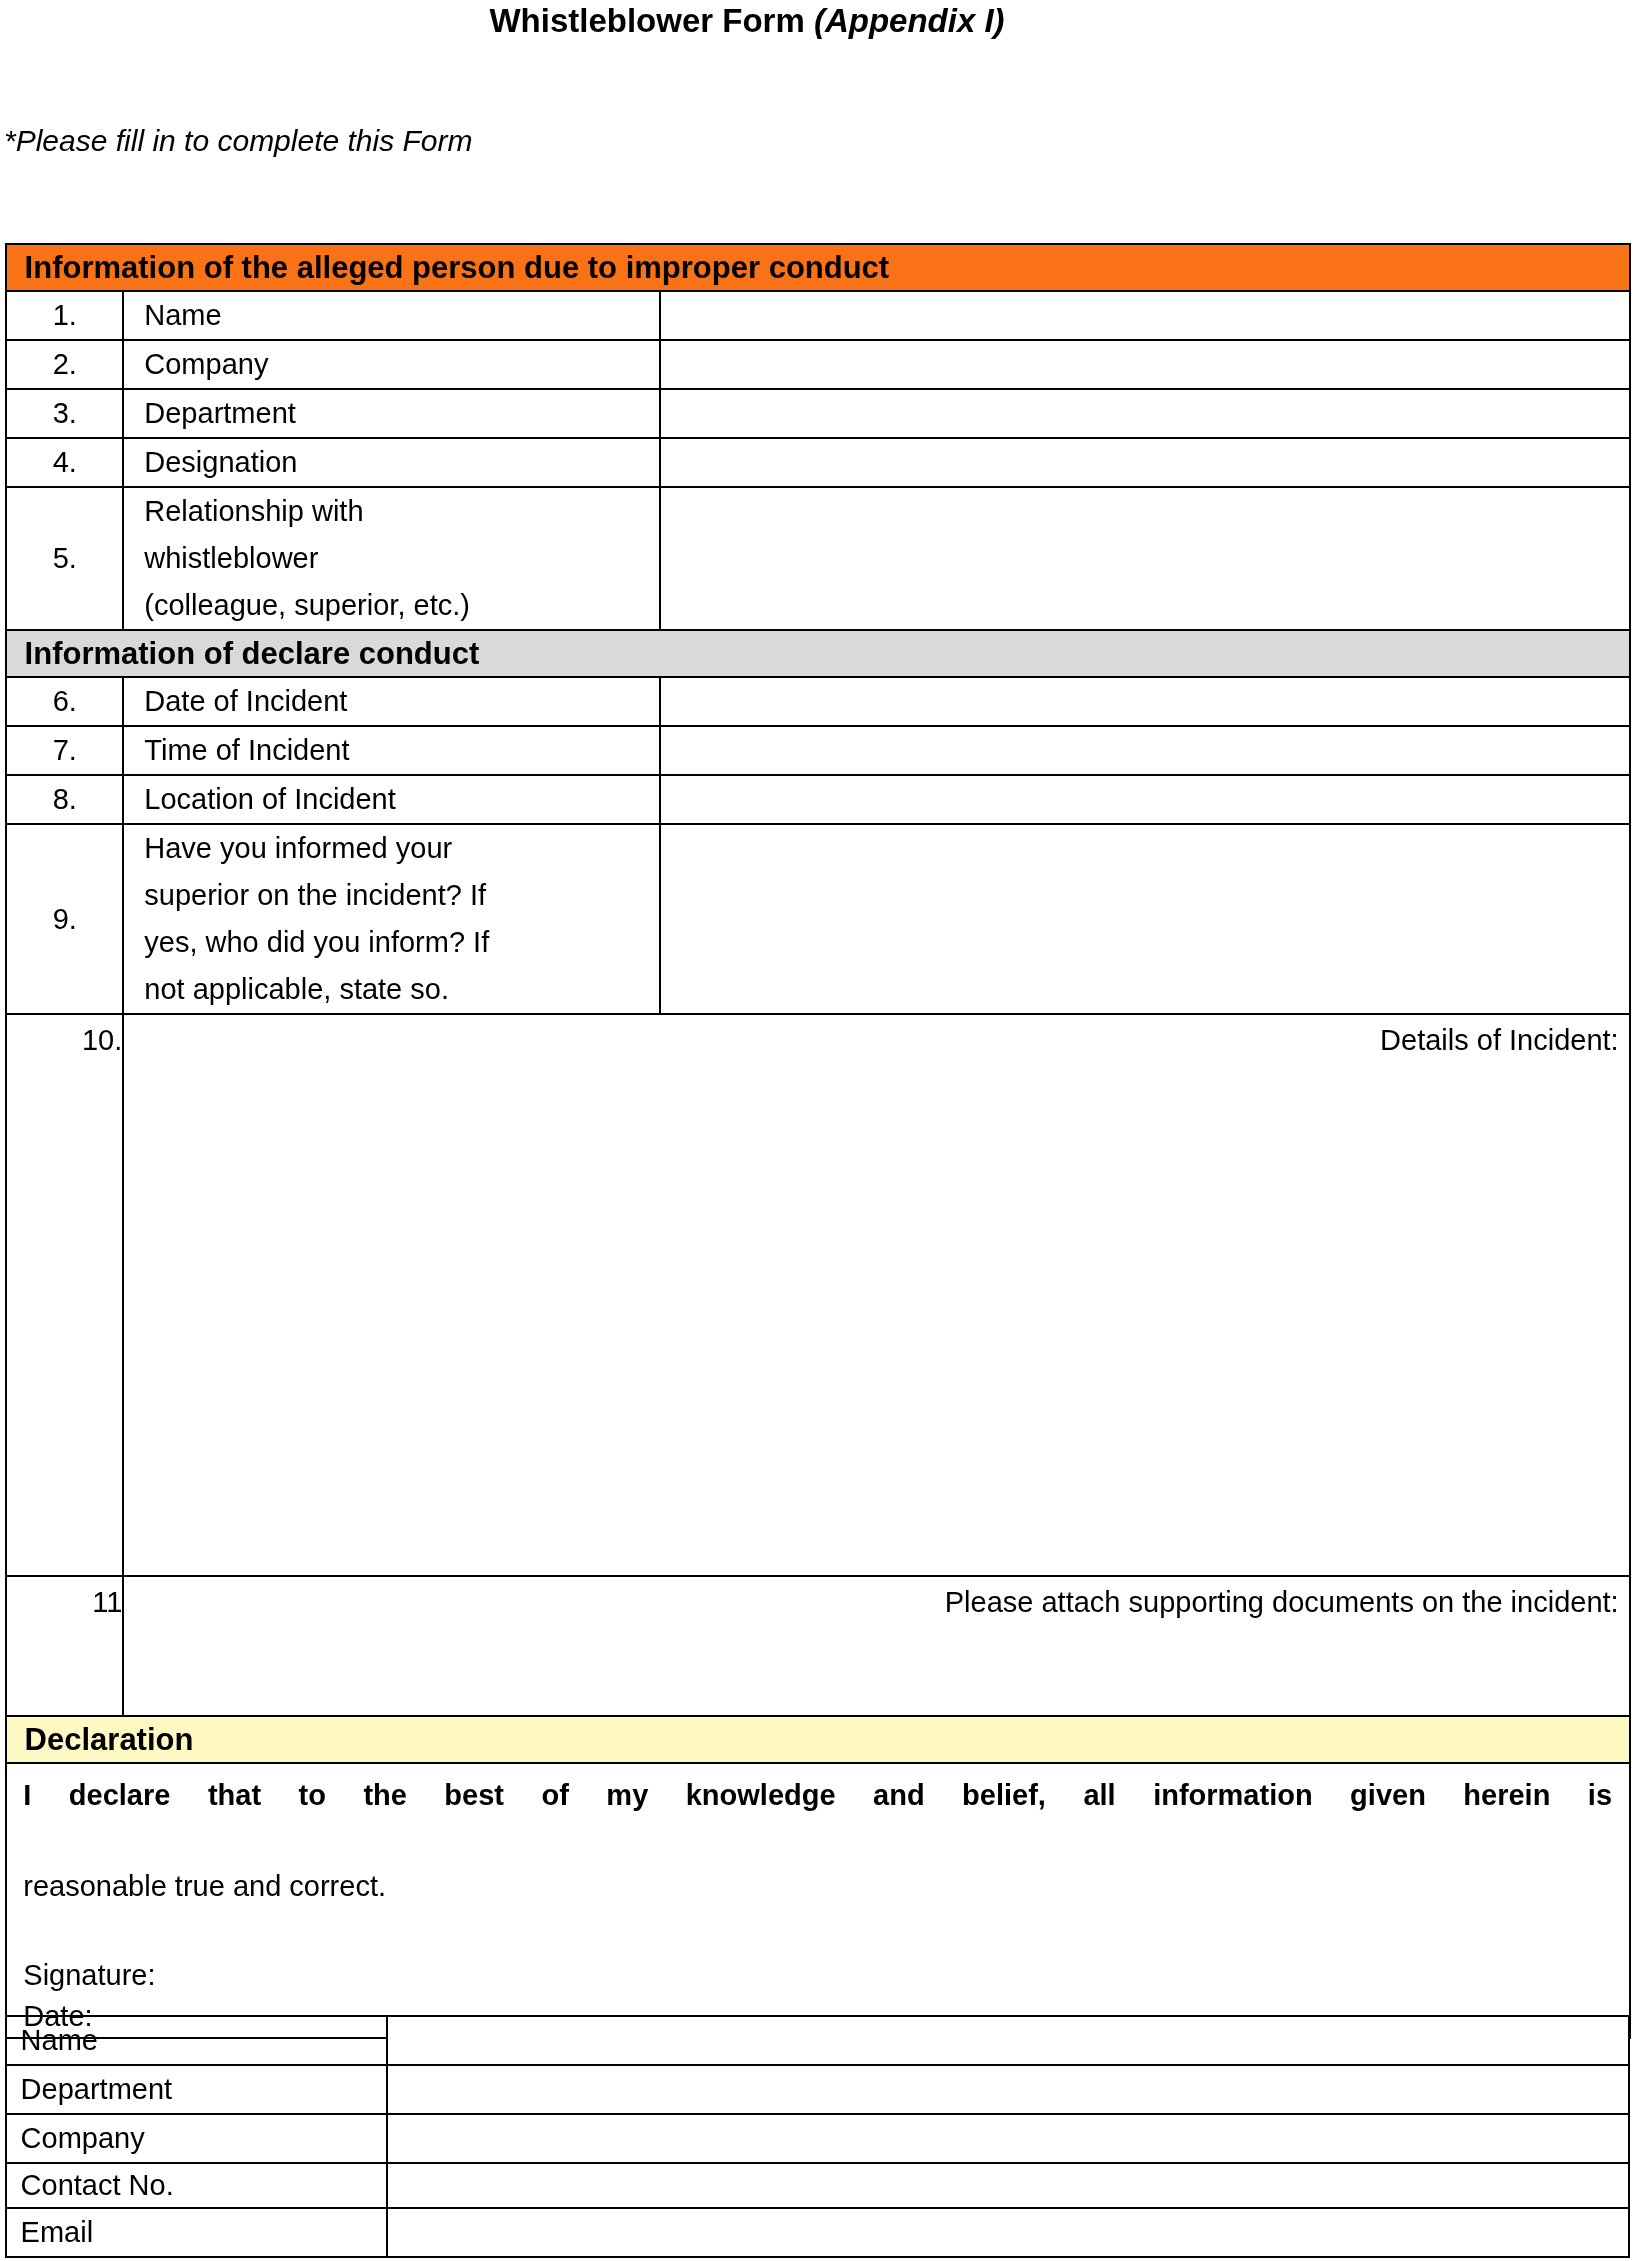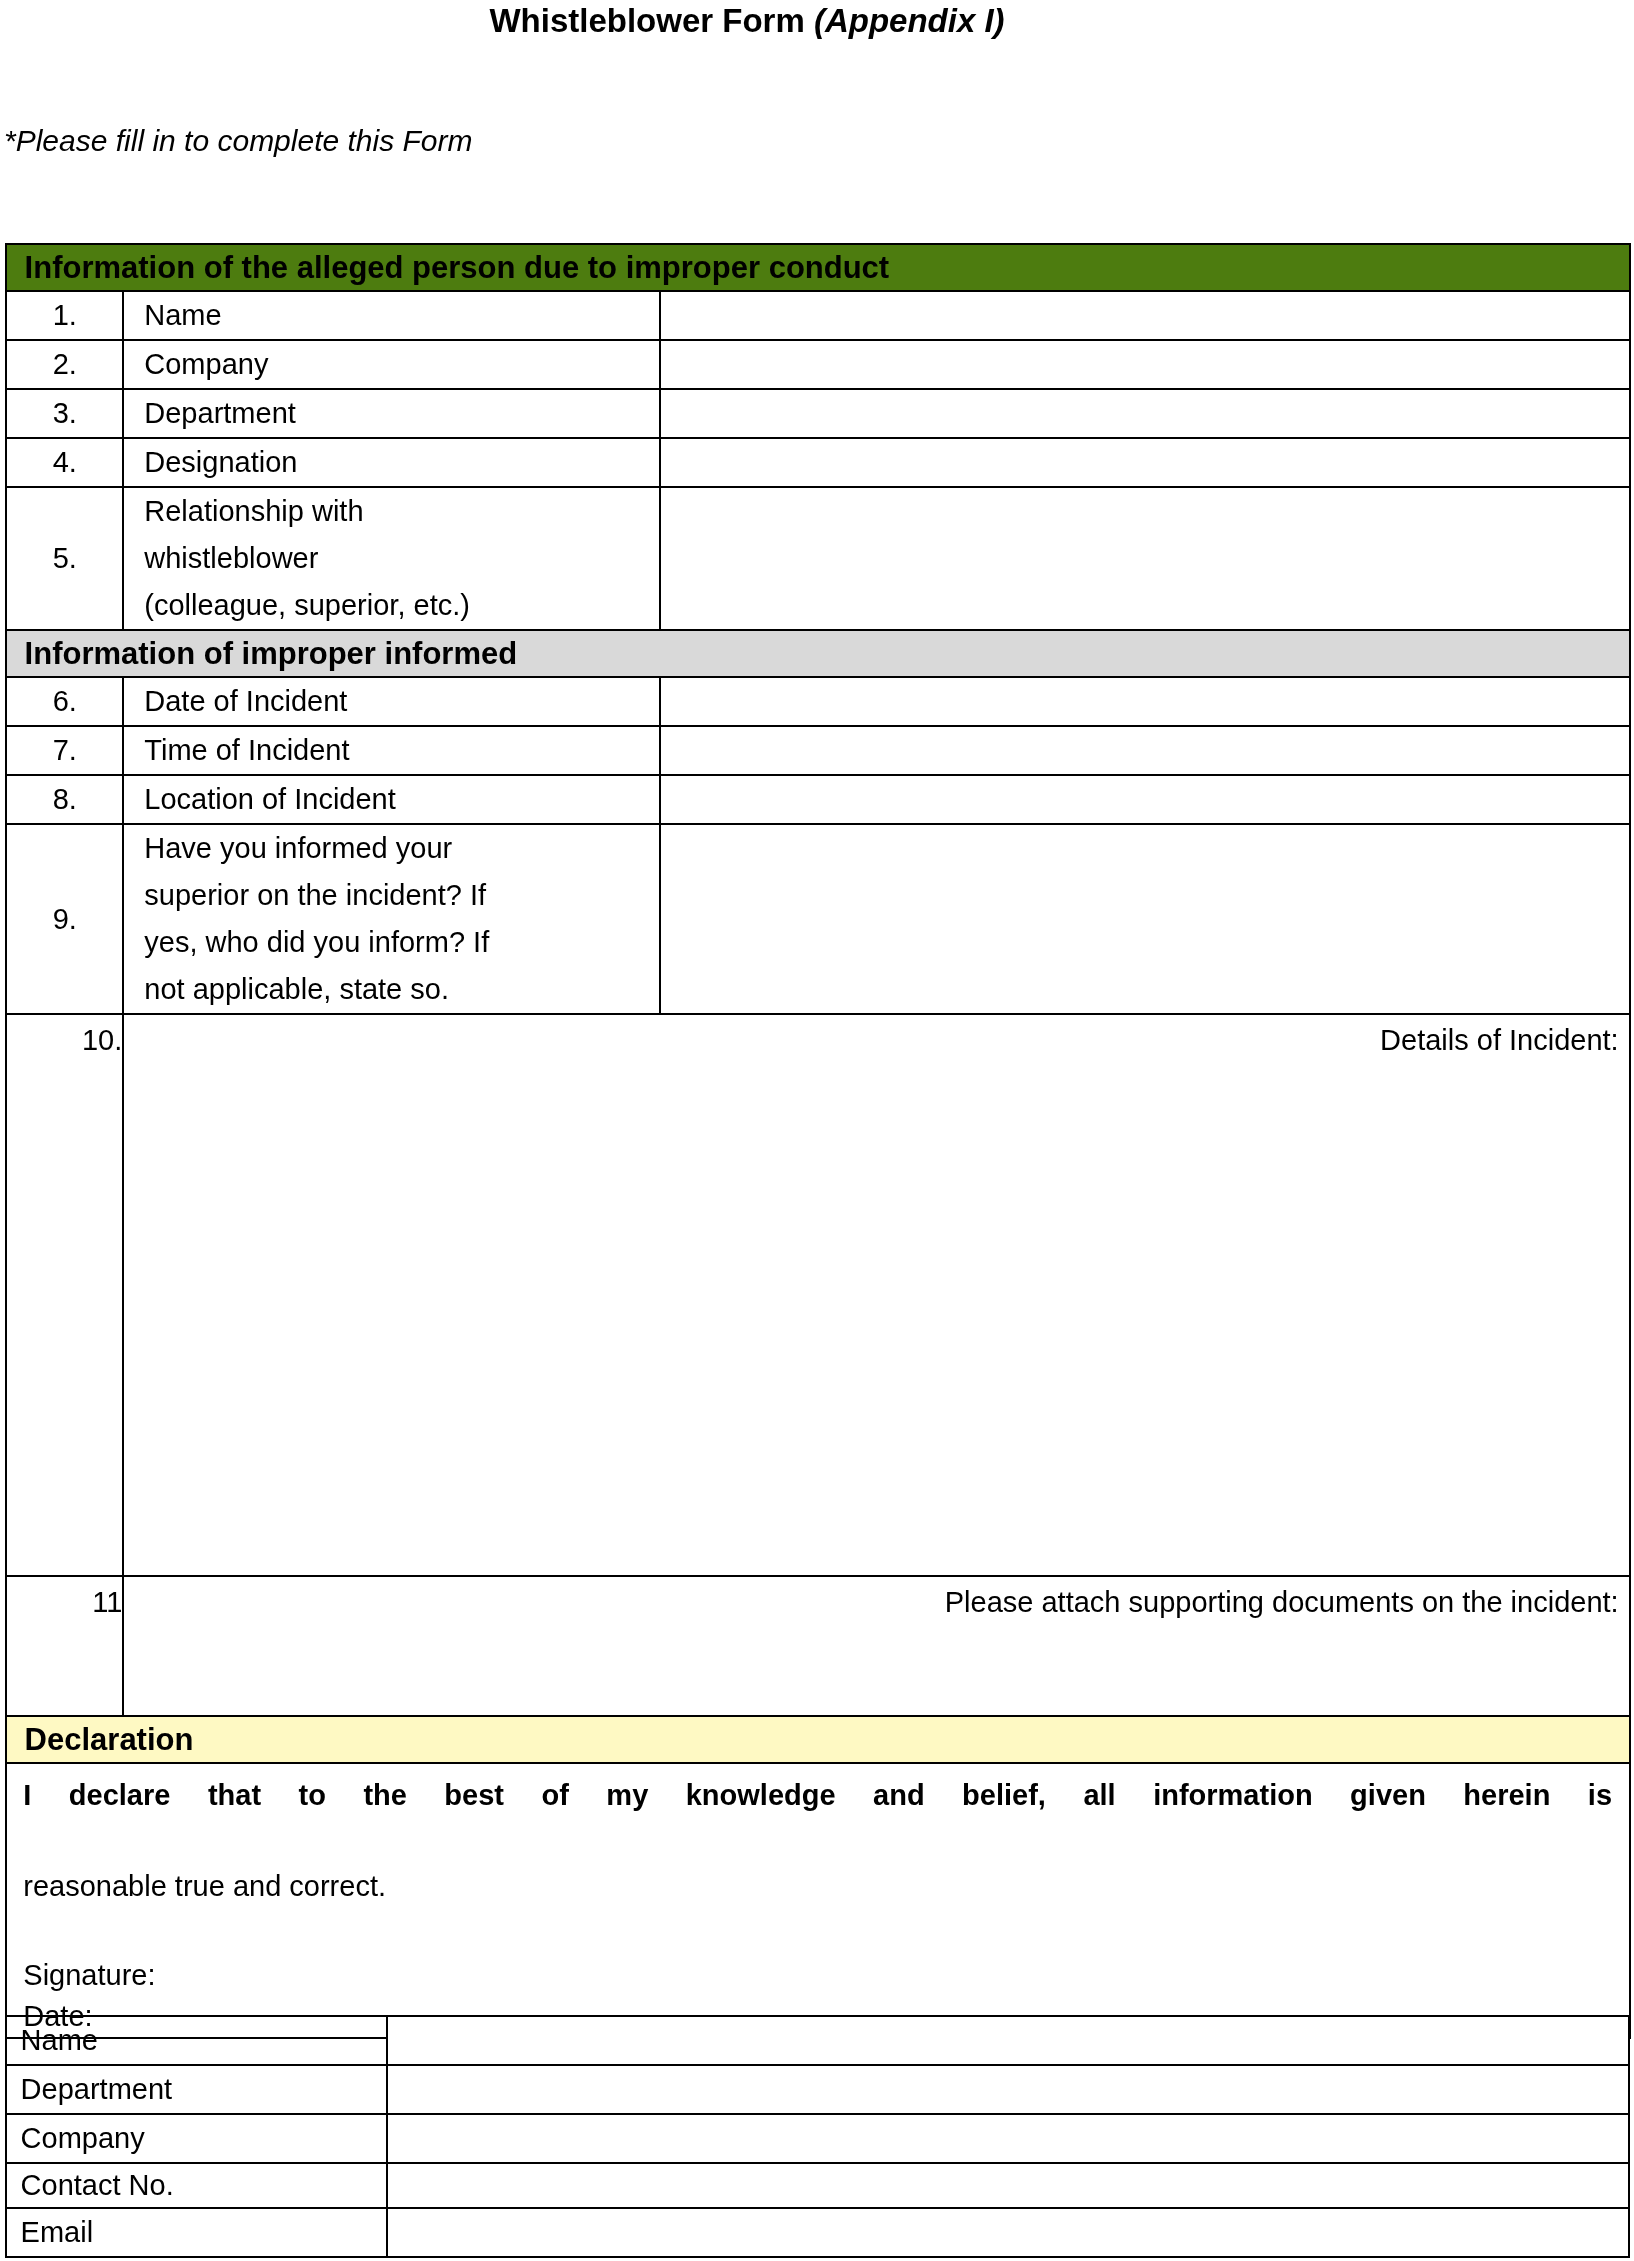--- a/index.html
+++ b/index.html
@@ -100,21 +100,21 @@
 
   <table class="main-table">
     <colgroup>
         <col style="width:117px">
         <col style="width:537px">
         <col style="width:970px">
       </colgroup>
 
     <tbody>
         <tr style="height:47px">
-      <td colspan="3" class="sec-header" style="background:#4d7c0f">Information of the alleged person due to improper conduct</td>
+      <td colspan="3" class="sec-header" style="background:#f97316">Information of the alleged person due to improper conduct</td>
     </tr>
 
     <tr style="height:47px">
       <td class="num-cell">1.</td>
       <td class="label-cell">Name</td>
       <td class="value-cell"></td>
     </tr>
     <tr style="height:47px">
       <td class="num-cell">2.</td>
       <td class="label-cell">Company</td>
@@ -132,21 +132,21 @@
     </tr>
     <tr style="height:141px">
       <td class="num-cell">5.</td>
       <td class="label-cell">Relationship with
 whistleblower
 (colleague, superior, etc.)</td>
       <td class="value-cell"></td>
     </tr>
 
     <tr style="height:47px">
-      <td colspan="3" class="sec-header" style="background:#d9d9d9">Information of improper informed</td>
+      <td colspan="3" class="sec-header" style="background:#d9d9d9">Information of declare conduct</td>
     </tr>
 
     <tr style="height:47px">
       <td class="num-cell">6.</td>
       <td class="label-cell">Date of Incident</td>
       <td class="value-cell"></td>
     </tr>
     <tr style="height:48px">
       <td class="num-cell">7.</td>
       <td class="label-cell">Time of Incident</td>

